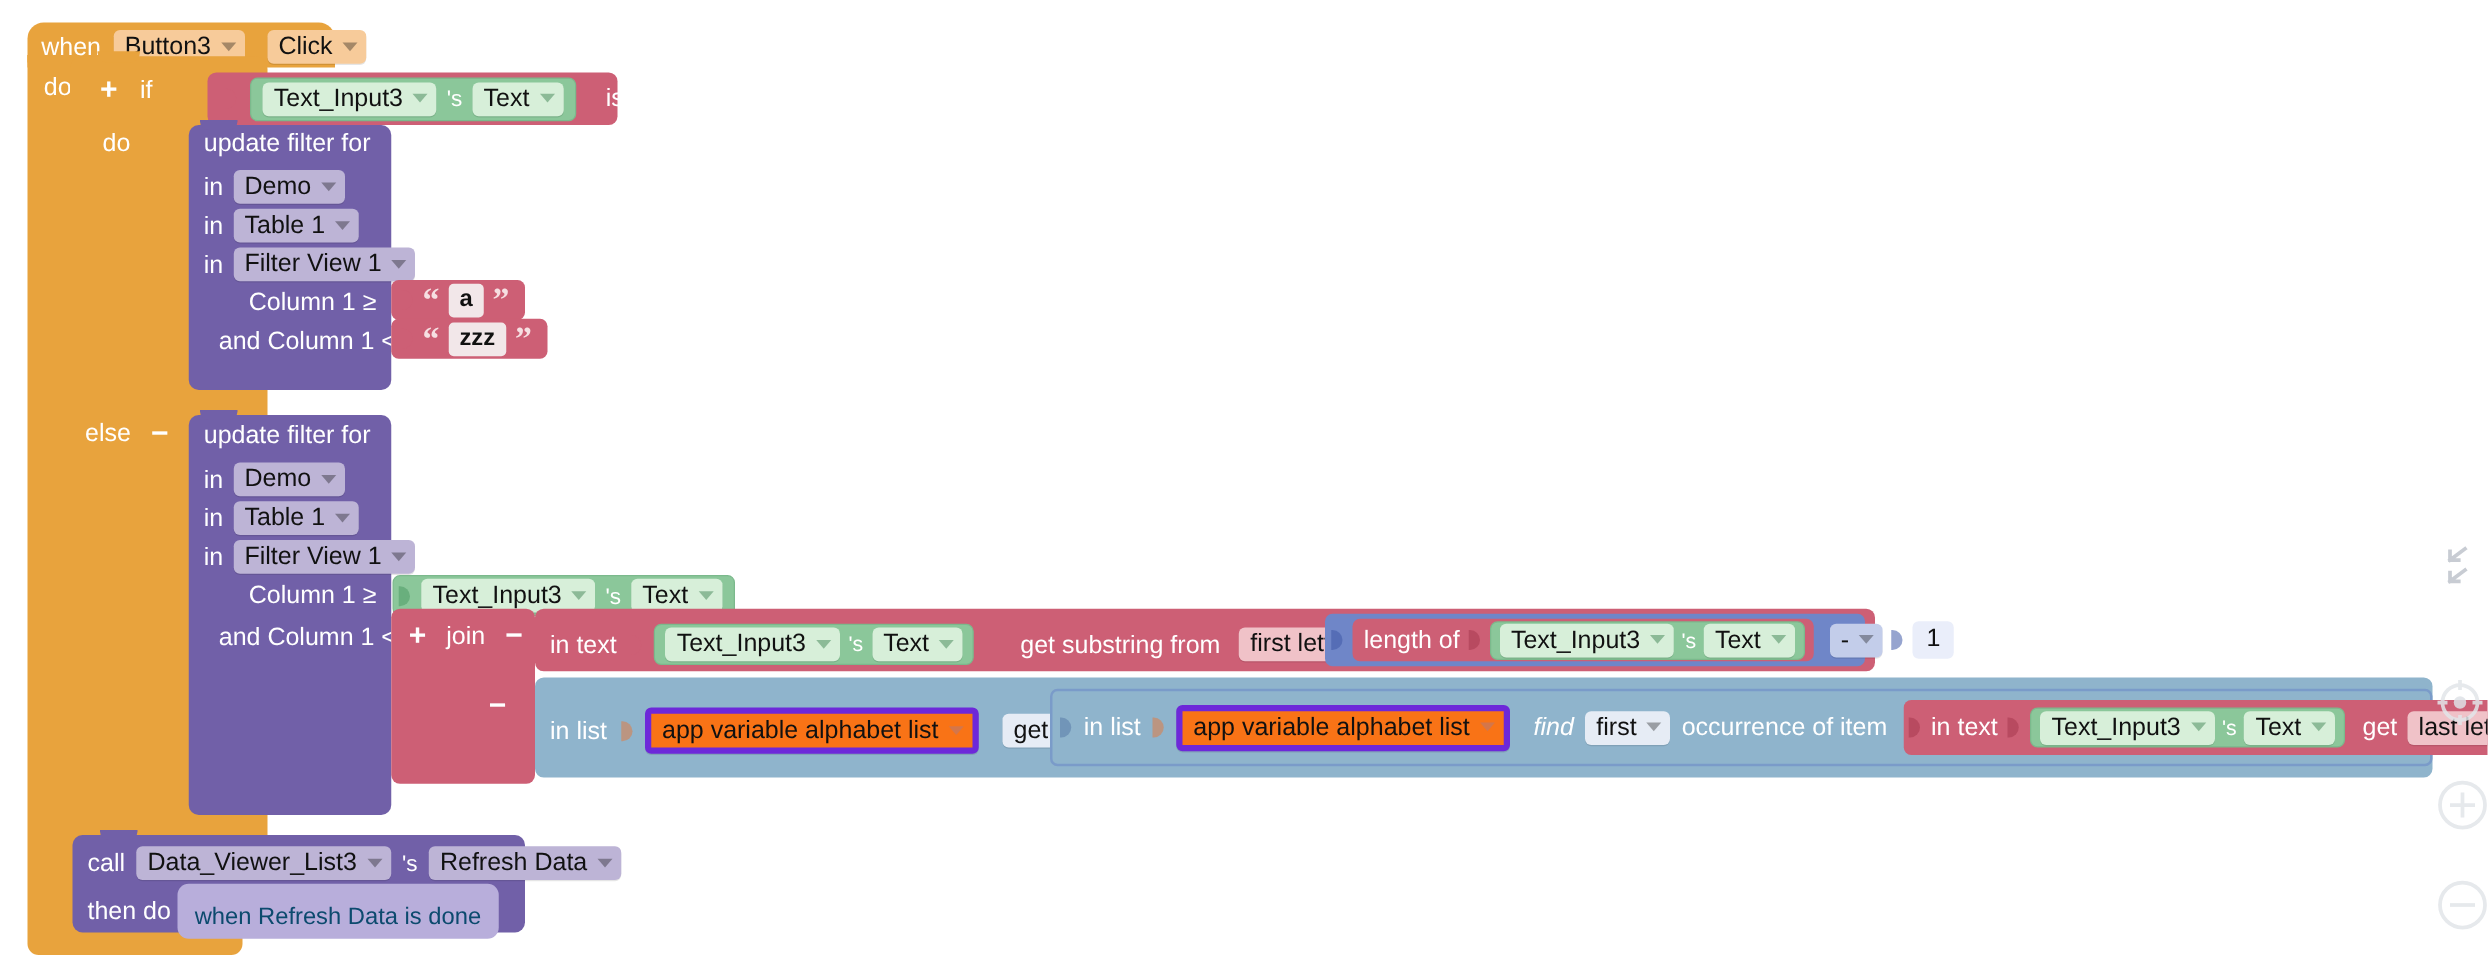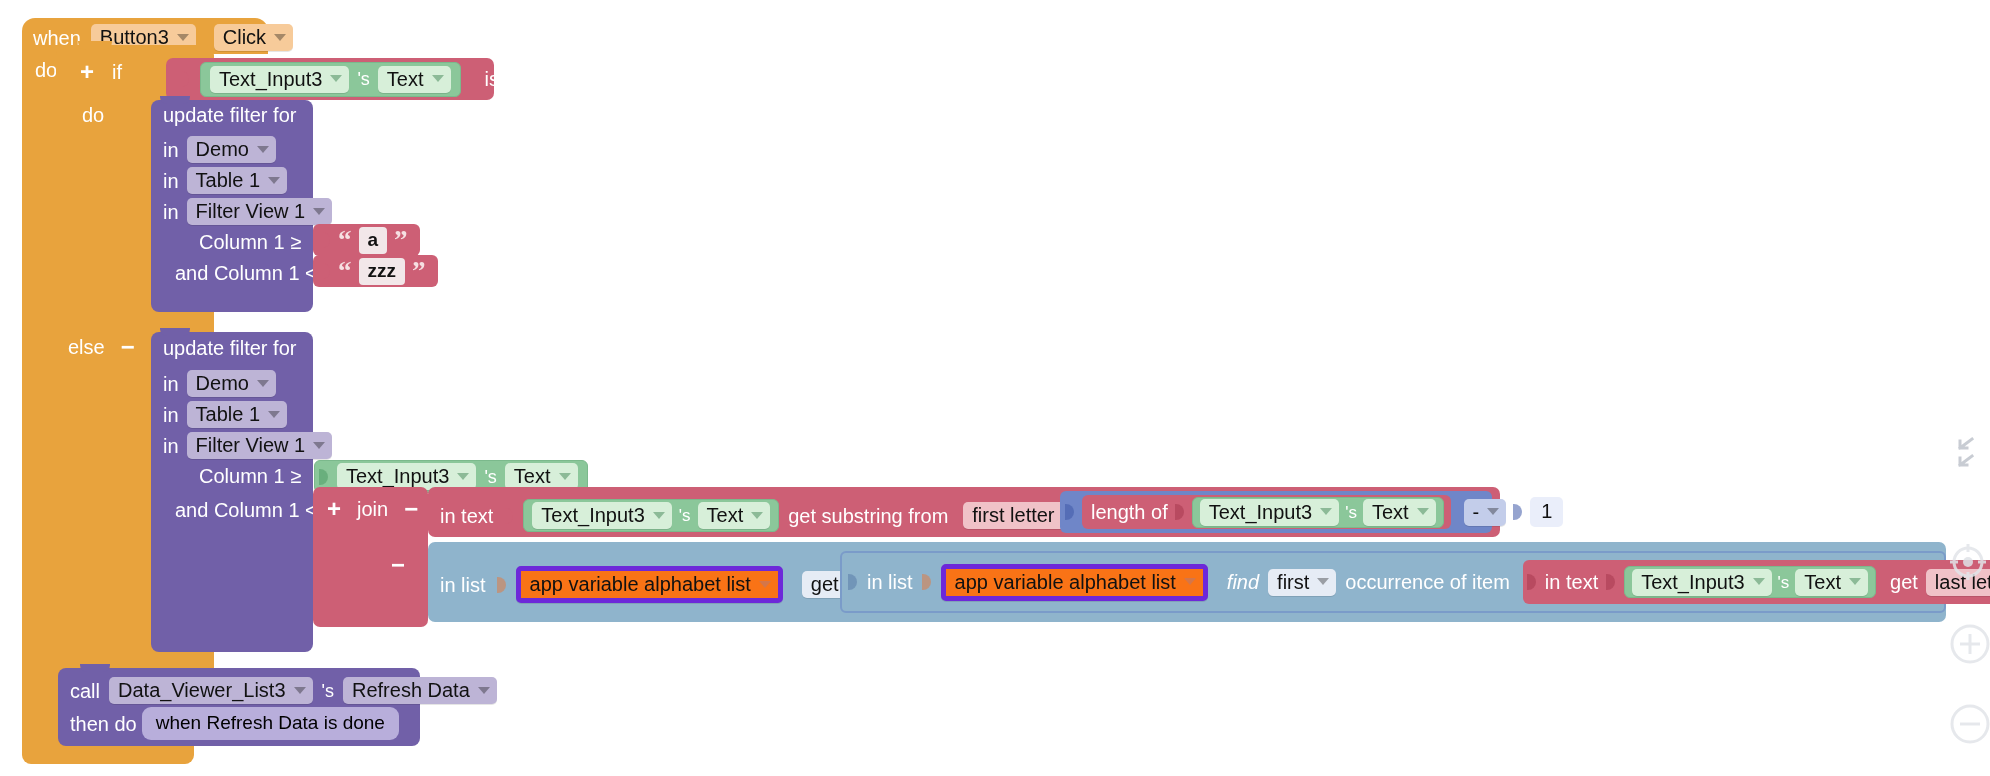--- a/index.html
+++ b/index.html
@@ -230,21 +230,21 @@
       <span class="dd grn">
         <span>Text_Input3</span>
         <i class="caret"></i>
       </span>
       <span class="lbl" style="font-size:17px;">'s</span>
       <span class="dd grn">
         <span>Text</span>
         <i class="caret"></i>
       </span>
     </div>
-    <span class="lbl" style="margin-left:0;">get substring from</span>
+    <span class="lbl" style="margin-left:28px;">get substring from</span>
     <span class="dd pnk" style="margin-left:6px;">
       <span>first letter</span>
       <i class="caret"></i>
     </span>
     <span class="lbl" style="margin-left:6px;">to</span>
     <span class="dd pnk" style="margin-left:6px;">
       <span>letter #</span>
       <i class="caret"></i>
     </span>
   </div>
@@ -343,21 +343,21 @@
     </span>
     <span class="lbl" style="font-size:18px;">'s</span>
     <span class="dd prp">
       <span>Refresh Data</span>
       <i class="caret"></i>
     </span>
   </div>
 
   <div class="blk row" style="left:70px;top:707px;gap:5px;">
     <span class="lbl">then do</span>
-    <span style="background:#b8aedb;color:#000000;border-radius:9px;padding:5px 14px 6px;font-size:19px;white-space:nowrap;">when Refresh Data is done</span>
+    <span style="background:#b8aedb;color:#0c4a6e;border-radius:9px;padding:16px 14px 6px;font-size:19px;white-space:nowrap;">when Refresh Data is done</span>
   </div>
 
   <div class="ctrl" style="left:1952px;top:434px;">
     <svg width="28" height="40" viewBox="0 0 28 40" fill="none" stroke="#bfc4cc" stroke-width="3" stroke-linecap="square">
       <path d="M20 5 L8 14 M8 14 L8 7 M8 14 L15 14"></path>
       <path d="M20 22 L8 31 M8 31 L8 24 M8 31 L15 31"></path>
     </svg>
   </div>
   <div class="ctrl" style="left:1946px;top:540px;">
     <svg width="44" height="44" viewBox="0 0 44 44" fill="none" stroke="#e2e5e9" stroke-width="3">

